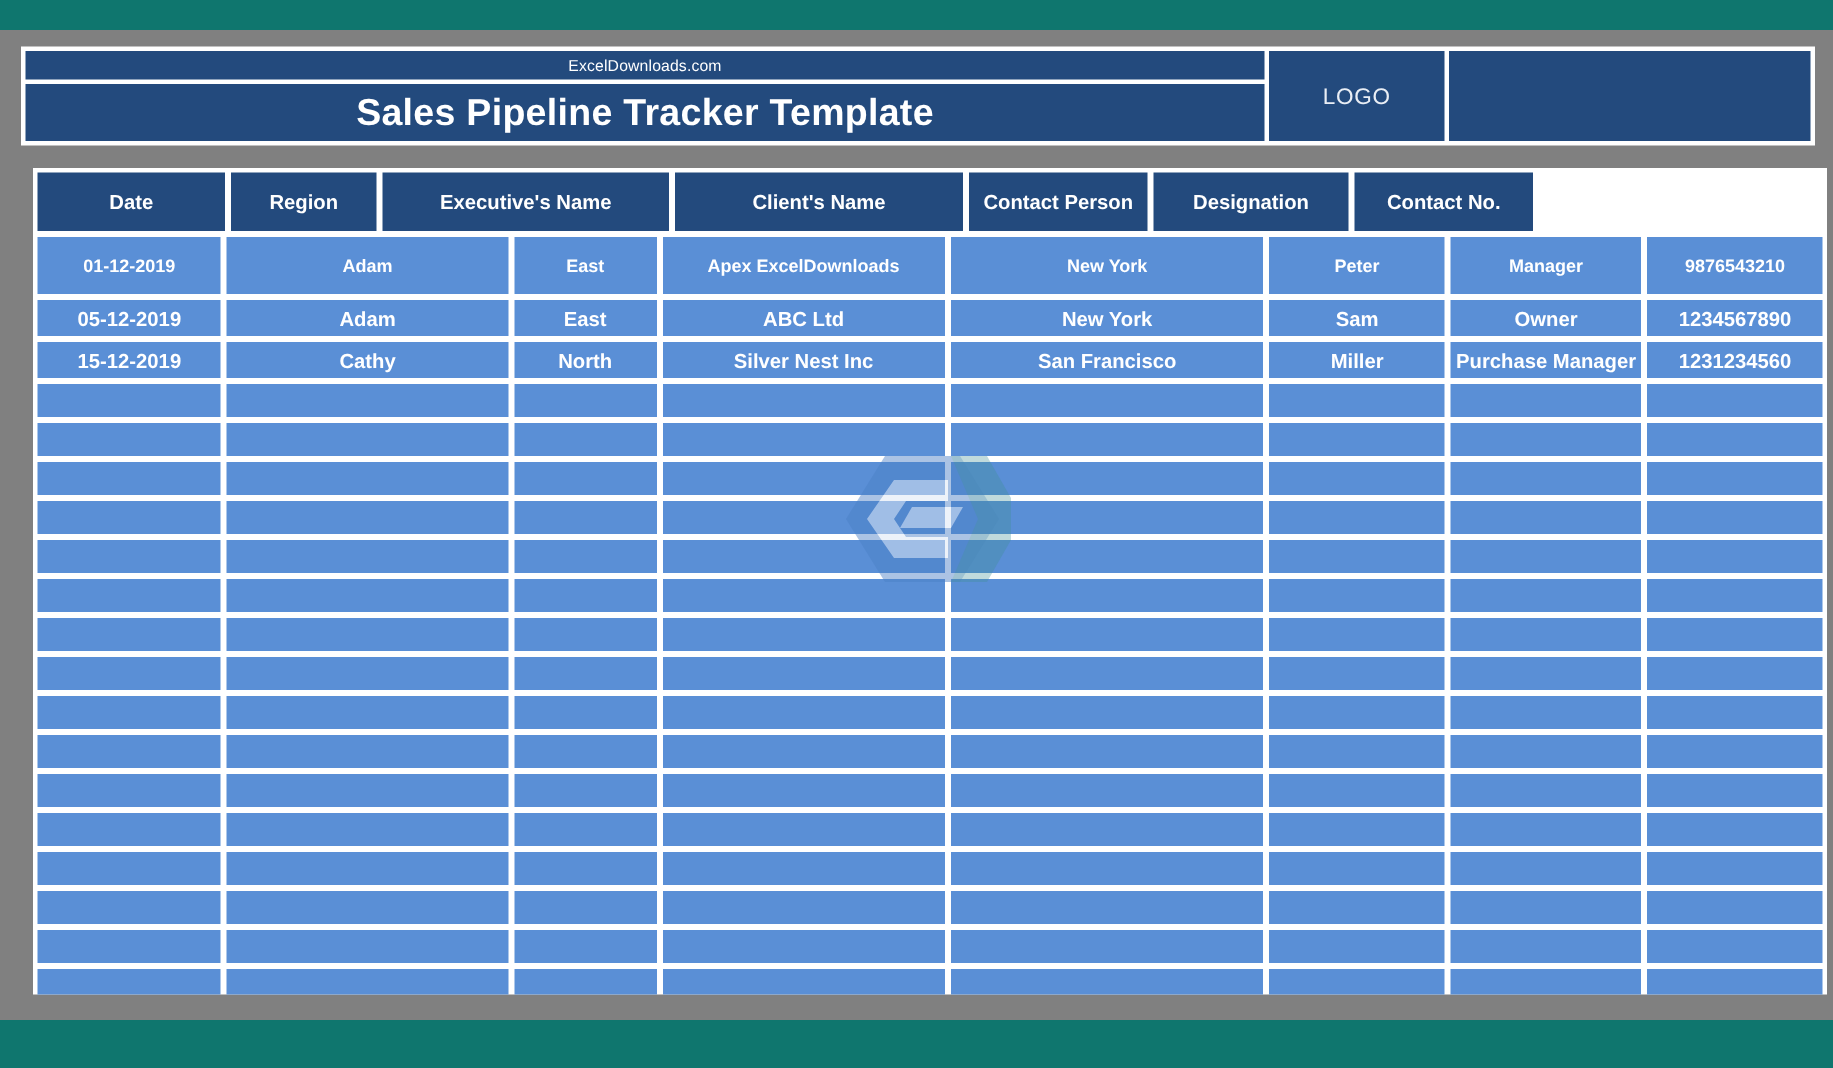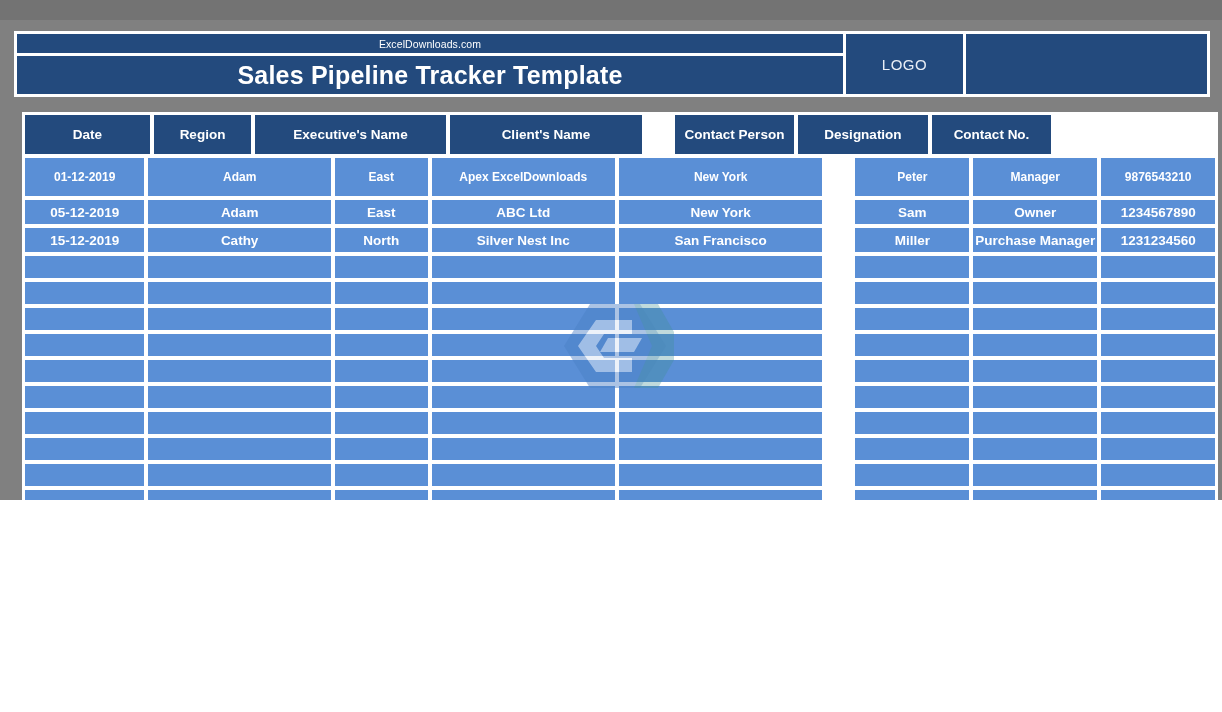--- a/index.html
+++ b/index.html
@@ -6,22 +6,22 @@
   * { box-sizing: border-box; }
   html, body {
     margin: 0;
     padding: 0;
     background: #ffffff;
     font-family: "Liberation Sans", sans-serif;
   }
   #page {
     position: relative;
     width: 1222px;
-    height: 500px;
-    background: #737373;
+    height: 712px;
+    background: #0f766e;
     overflow: hidden;
   }
   
   #gray-bg {
     position: absolute;
     left: 0;
     top: 20px;
     width: 1222px;
     height: 660px;
     background: #808080;
@@ -124,21 +124,21 @@
   .data-row .cell { height: 24px; font-size: 13.5px; }
   .empty-row { height: 22px; }
   .empty-row .cell { height: 22px; }
 
   
   .c-date     { width: 125px; }
   .c-exec     { width: 191px; }
   .c-region   { width: 97px; }
   .c-client   { width: 192px; }
   .c-address  { width: 213px; }
-  .c-person   { width: 119px; margin-left: 29px; }
+  .c-person   { width: 119px; }
   .c-design   { width: 130px; }
   .c-contact  { width: 119px; }
 
   
   #watermark {
     position: absolute;
     left: 556px;
     top: 300px;
     width: 118px;
     height: 92px;

